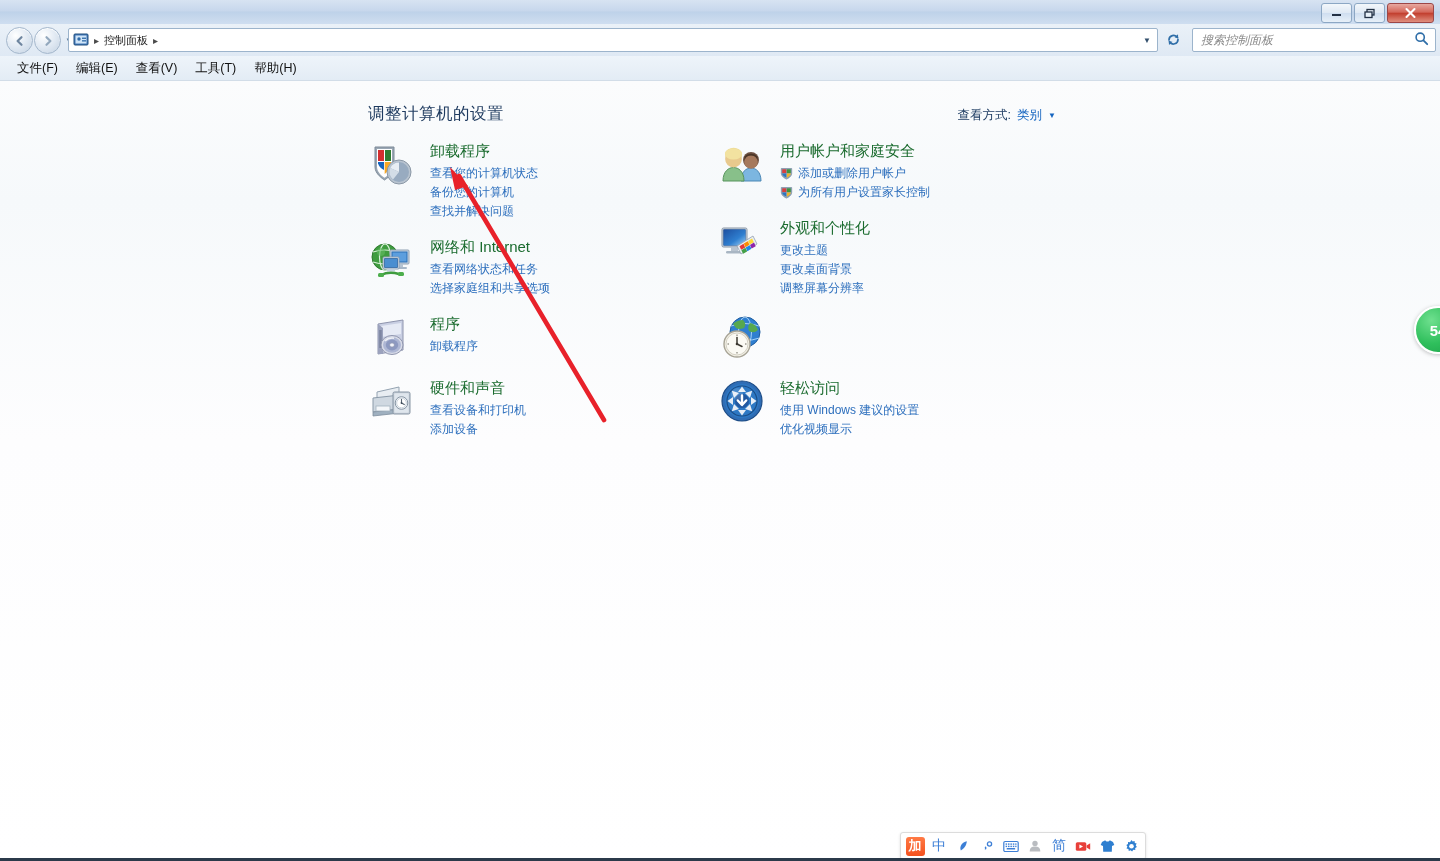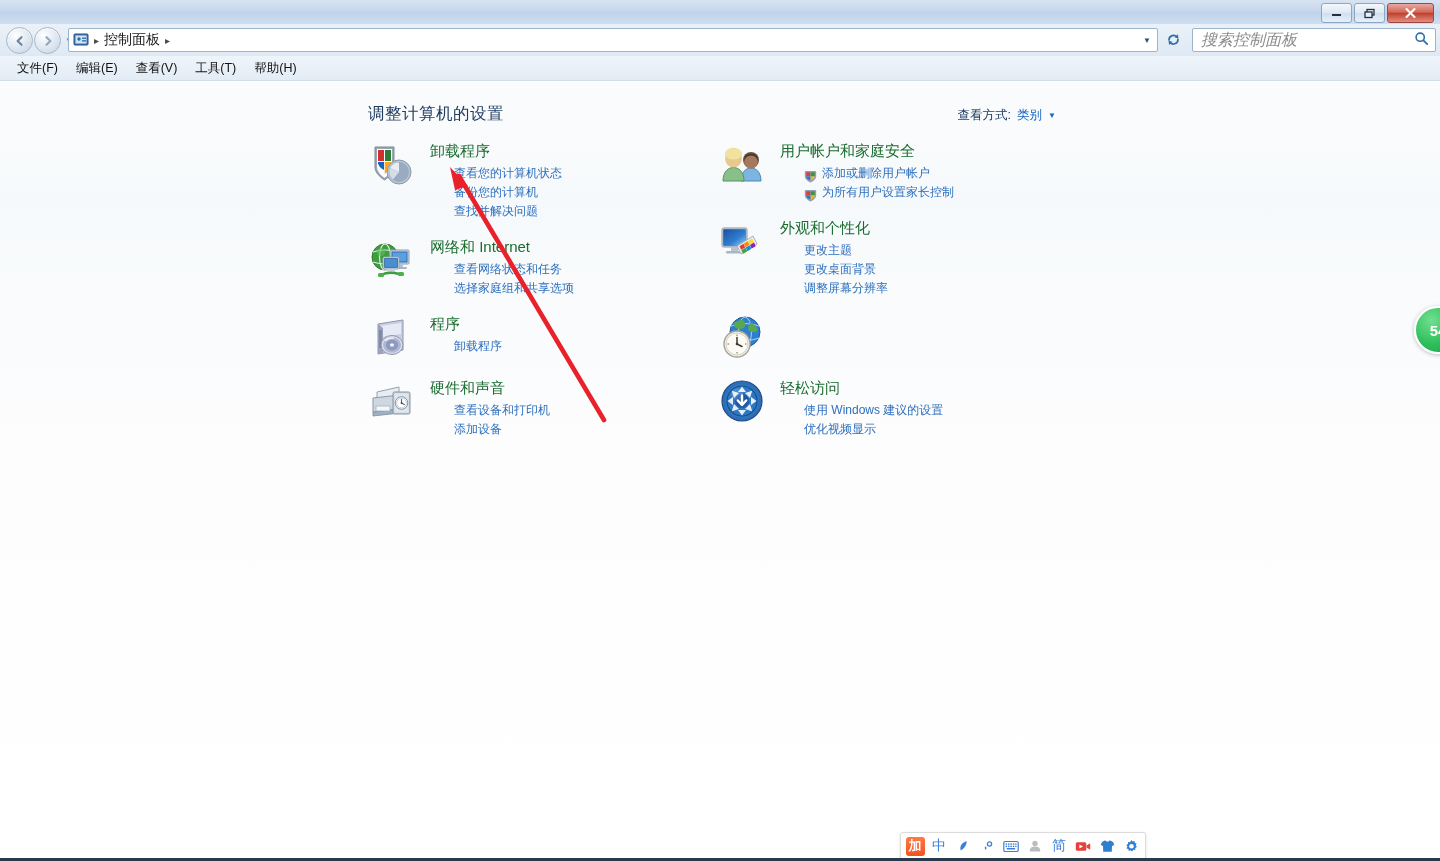--- a/index.html
+++ b/index.html
@@ -62,35 +62,35 @@
     background: #ffffff;
     border: 1px solid #9cb4cc;
     border-radius: 2px;
     display: flex; align-items: center;
   }
   .addr-icon {
     margin-left: 4px; width: 16px; height: 16px;
     display: flex; align-items: center; justify-content: center;
   }
   .crumbsep { color: #4a4a4a; font-size: 10px; margin: 0 5px; }
-  .crumb { font-size: 14px; color: #1c1c1c; }
+  .crumb { font-size: 11px; color: #1c1c1c; }
   .addr-chevron {
     margin-left: auto; margin-right: 6px; font-size: 8px; color: #33506d;
   }
   .refreshbtn {
     position: absolute; left: 1162px; top: 4px; width: 22px; height: 22px;
     display: flex; align-items: center; justify-content: center;
   }
   .searchbox {
     position: absolute; left: 1192px; top: 4px; width: 242px; height: 22px;
     background: #ffffff; border: 1px solid #9cb4cc; border-radius: 2px;
     display: flex; align-items: center;
   }
   .searchbox .ph {
-    margin-left: 8px; font-size: 16px; color: #8a8a8a; font-style: italic;
+    margin-left: 8px; font-size: 12px; color: #8a8a8a; font-style: italic;
   }
   .searchbox .mag { margin-left: auto; margin-right: 6px; }
 
   
   .menubar {
     position: absolute; top: 56px; left: 0; width: 1440px; height: 24px;
     background: linear-gradient(to bottom, #eef4fa 0%, #e3ecf5 100%);
     display: flex; align-items: center; padding-left: 8px;
     border-bottom: 1px solid #d2dde8;
   }
@@ -133,21 +133,21 @@
     width: 48px; height: 48px; flex: 0 0 48px;
     display: flex; align-items: flex-start; justify-content: center;
   }
   .cat-body { margin-left: 14px; padding-top: 1px; }
   .cat-title {
     font-size: 15px; color: #1a6b2e; line-height: 1.25; margin-bottom: 3px;
     cursor: pointer;
   }
   .cat-link {
     font-size: 12px; color: #2d6fbd; line-height: 1.6;
-    cursor: pointer; display: flex; align-items: flex-end; gap: 5px; margin-left: 24px;
+    cursor: pointer; display: flex; align-items: center; gap: 5px;
   }
   .shieldmini { flex: 0 0 13px; width: 13px; height: 13px; display:block; }
 
   
   .greenbadge {
     position: absolute; left: 1414px; top: 306px;
     width: 44px; height: 44px; border-radius: 50%;
     background: radial-gradient(circle at 35% 28%, #6fe08f 0%, #2fbf5c 55%, #1ea04a 100%);
     border: 2px solid #ffffff;
     box-shadow: 0 1px 4px rgba(0,0,0,0.25);

